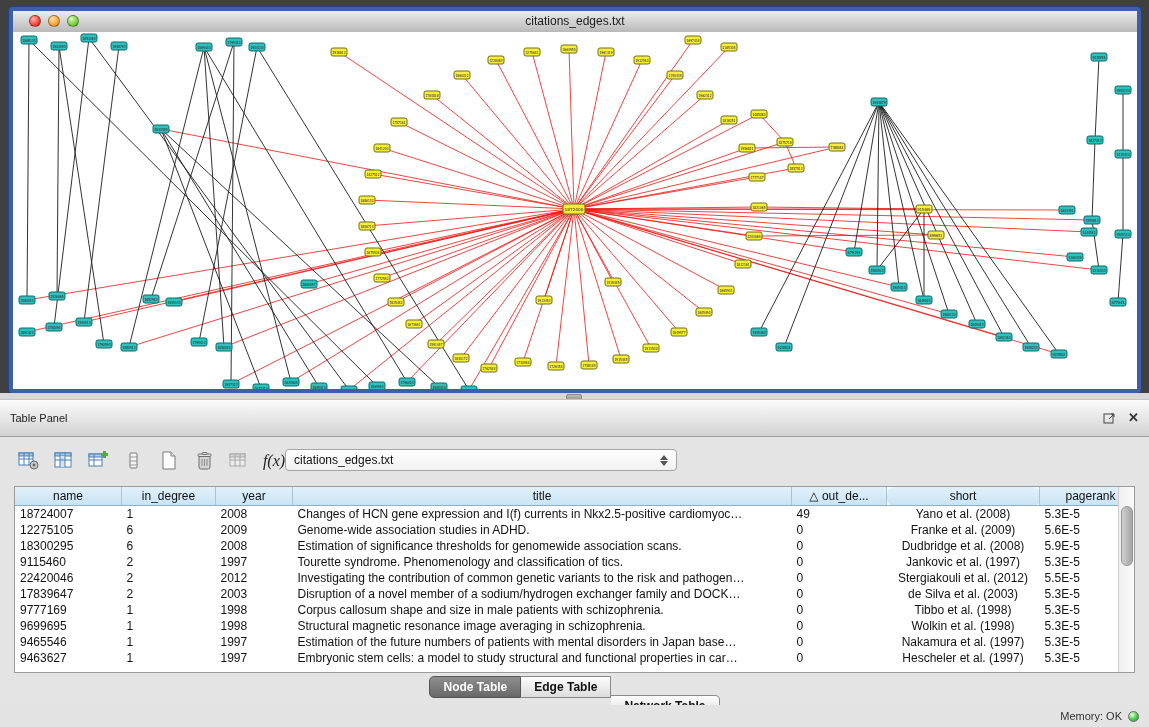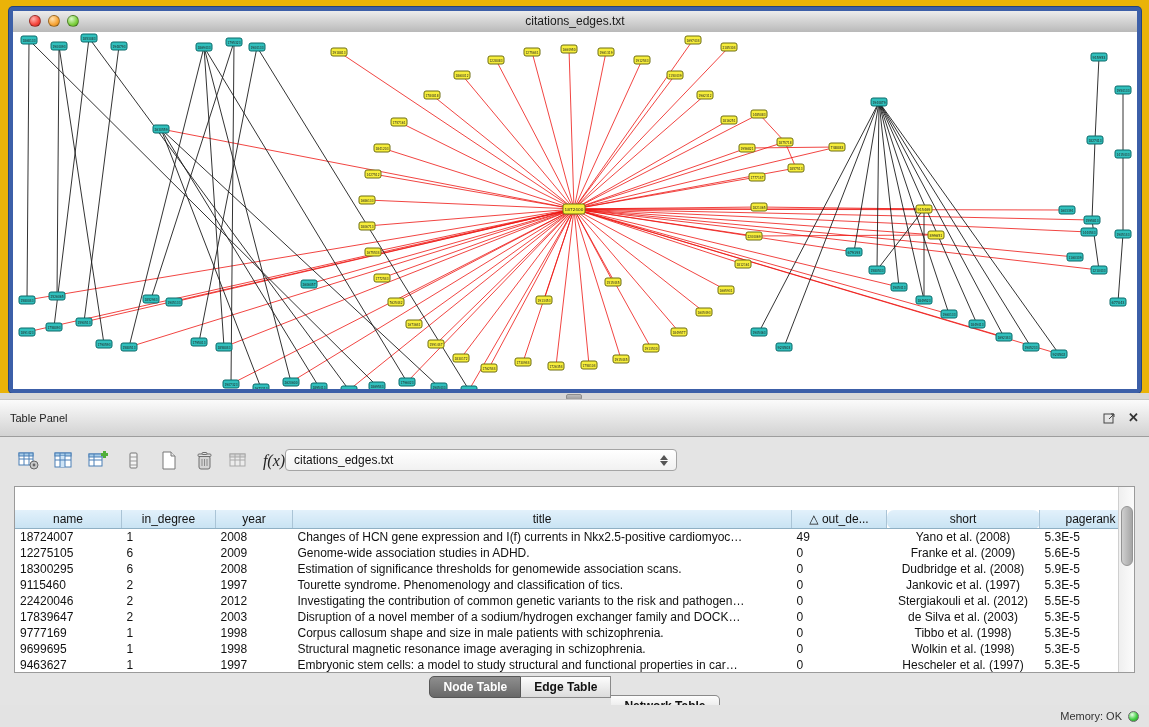--- a/index.html
+++ b/index.html
@@ -1,17 +1,17 @@
 <!DOCTYPE html>
 <html><head>
 <meta charset="utf-8">
 <style>
   html,body{margin:0;padding:0;}
   body{width:1149px;height:727px;overflow:hidden;background:#e3e3e3;font-family:"Liberation Sans",sans-serif;}
-  .screen{position:relative;width:1149px;height:601px;background:#eab308;}
+  .screen{position:relative;width:1149px;height:601px;background:#404040;}
 
   
   .graph-window{position:absolute;left:9px;top:7px;width:1132px;height:386px;box-sizing:border-box;
     border:4px solid #3c5fa8;border-radius:4px;background:#fff;box-shadow:0 0 0 1px #24437f;}
   .titlebar{position:relative;height:21px;background:linear-gradient(#ececec,#b9b9b9);
     border-bottom:1px solid #8a8a8a;}
   .titlebar .title{line-height:21px;text-align:center;font-size:12px;color:#1a1a1a;}
   .lights{position:absolute;left:16px;top:4px;display:flex;gap:7px;}
   .light{width:12px;height:12px;border-radius:50%;border:1px solid rgba(0,0,0,.35);box-sizing:border-box;}
   .light.red{background:radial-gradient(circle at 35% 30%,#ffb3ae,#f4443b 60%,#c22a22);}
@@ -45,21 +45,21 @@
 
   .combo{position:absolute;left:285px;top:50px;width:392px;height:22px;box-sizing:border-box;
     background:linear-gradient(#ffffff,#f1f1f1);border:1px solid #a4a4a4;border-radius:4px;
     display:flex;align-items:center;padding:0 8px;font-size:12px;color:#111;}
   .combo .arrows{margin-left:auto;display:flex;flex-direction:column;gap:1px;}
   .combo .tri-up{width:0;height:0;border-left:4px solid transparent;border-right:4px solid transparent;border-bottom:5px solid #555;}
   .combo .tri-dn{width:0;height:0;border-left:4px solid transparent;border-right:4px solid transparent;border-top:5px solid #555;}
 
   .table-area{position:absolute;top:87px;left:14px;width:1121px;height:187px;box-sizing:border-box;
     background:#fff;border:1px solid #9a9a9a;overflow:hidden;}
-  table.data{table-layout:fixed;border-collapse:collapse;width:1105px;margin-top:23px;}
+  table.data{table-layout:fixed;border-collapse:collapse;width:1105px;}
   table.data th{background:linear-gradient(#e2f1fb,#c9e3f3);border-right:1px solid #aac4d6;
     border-bottom:1px solid #8fb0c4;font-weight:normal;font-size:12px;height:18px;padding:0 3px;
     white-space:nowrap;overflow:hidden;color:#111;}
   table.data td{font-size:12px;height:16px;line-height:16px;padding:0 5px;white-space:nowrap;
     overflow:hidden;text-overflow:ellipsis;color:#111;}
   th.c0{width:100px;} th.c1{width:87px;} th.c2{width:70px;} th.c3{width:492px;}
   th.c4{width:88px;} th.c5{width:146px;border-radius:7px;} th.c6{width:95px;} th.cF{width:auto;border-right:none;}
   td.c5{text-align:center;}
   .vscroll{position:absolute;right:0;top:0;bottom:0;width:15px;
     background:linear-gradient(to right,#efefef,#fbfbfb);border-left:1px solid #cfcfcf;}
@@ -798,20 +798,30 @@
               <td class="c0">9699695</td>
               <td class="c1">1</td>
               <td class="c2">1998</td>
               <td class="c3">Structural magnetic resonance image averaging in schizophrenia.</td>
               <td class="c4">0</td>
               <td class="c5">Wolkin et al. (1998)</td>
               <td class="c6">5.3E-5</td>
               <td class="cF"></td>
             </tr>
             <tr>
+              <td class="c0">9465546</td>
+              <td class="c1">1</td>
+              <td class="c2">1997</td>
+              <td class="c3">Estimation of the future numbers of patients with mental disorders in Japan base…</td>
+              <td class="c4">0</td>
+              <td class="c5">Nakamura et al. (1997)</td>
+              <td class="c6">5.3E-5</td>
+              <td class="cF"></td>
+            </tr>
+            <tr>
               <td class="c0">9463627</td>
               <td class="c1">1</td>
               <td class="c2">1997</td>
               <td class="c3">Embryonic stem cells: a model to study structural and functional properties in car…</td>
               <td class="c4">0</td>
               <td class="c5">Hescheler et al. (1997)</td>
               <td class="c6">5.3E-5</td>
               <td class="cF"></td>
             </tr>
           </tbody>

